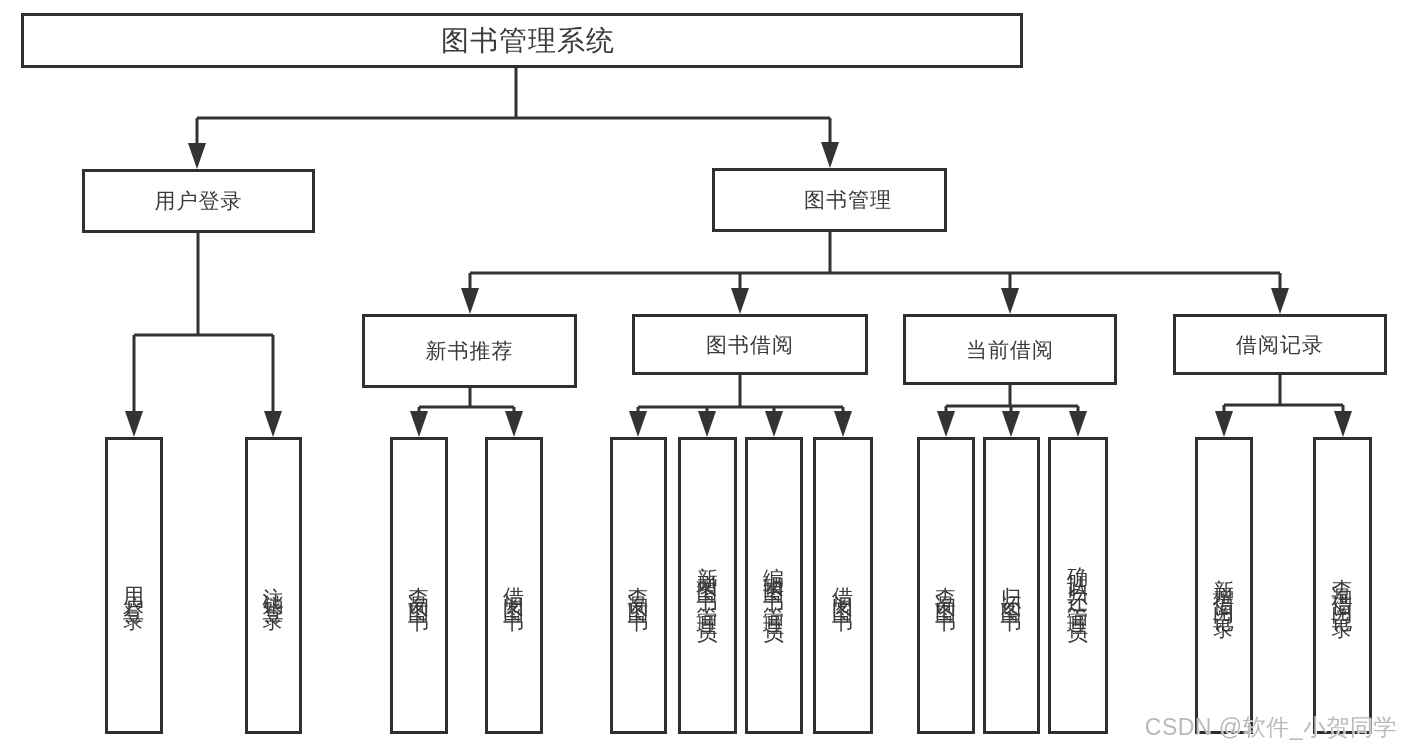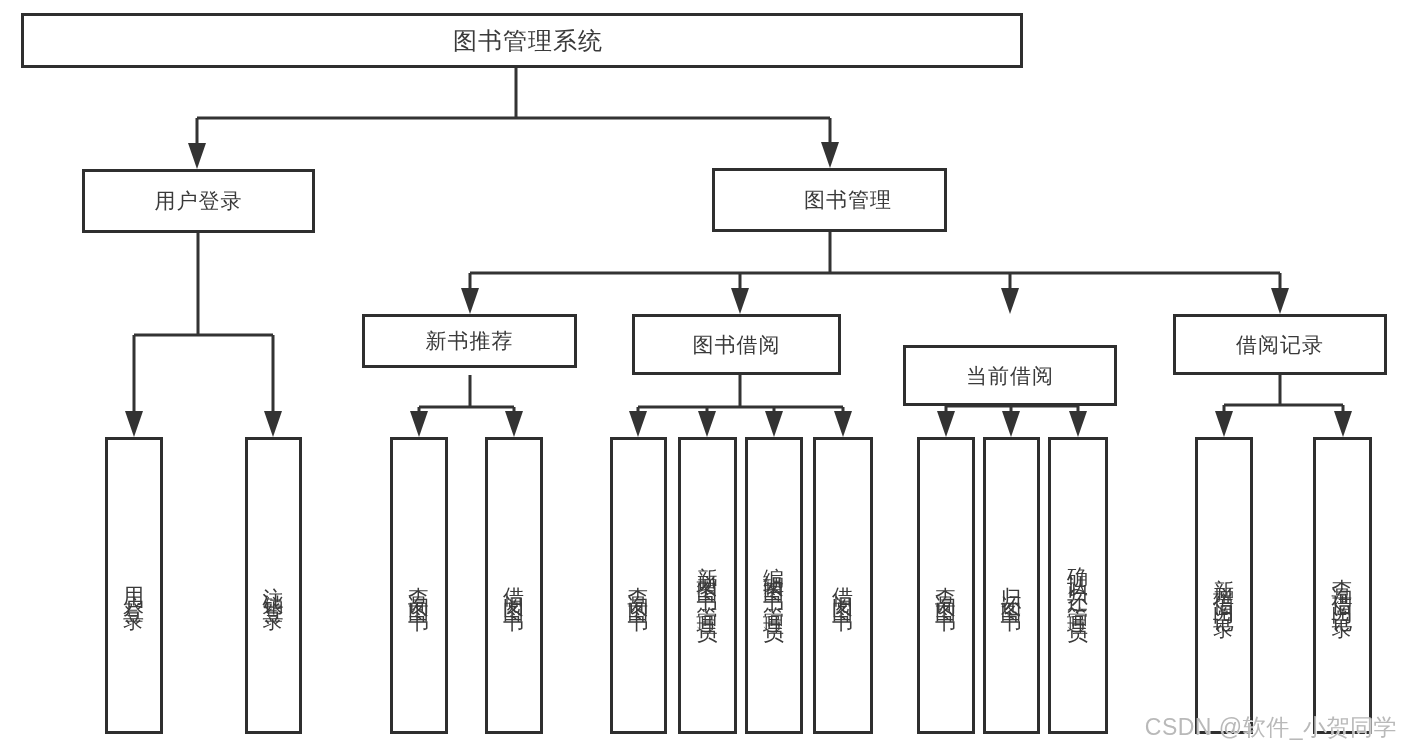--- a/index.html
+++ b/index.html
@@ -27,21 +27,21 @@
     align-items: center;
     justify-content: center;
     z-index: 2;
   }
   .hbox {
     font-size: 21px;
     letter-spacing: 1px;
     white-space: nowrap;
   }
   .root-box {
-    font-size: 24px;
+    font-size: 28px;
     padding-left: 12px;
   }
   .vbox {
     writing-mode: vertical-rl;
     text-orientation: mixed;
     font-size: 21px;
     letter-spacing: 8px;
     line-height: 1;
   }
   #watermark {
@@ -92,23 +92,23 @@
       <polygon points="1215,411 1233,411 1224,437"></polygon>
       <polygon points="1334,411 1352,411 1343,437"></polygon>
     </g>
   </svg>
 
   <div class="node hbox root-box" style="left:21px; top:13px; width:1002px; height:55px;">图书管理系统</div>
 
   <div class="node hbox" style="left:82px; top:169px; width:233px; height:64px;">用户登录</div>
   <div class="node hbox" style="left:712px; top:168px; width:235px; height:64px;padding-left:37px;">图书管理</div>
 
-  <div class="node hbox" style="left:362px; top:314px; width:215px; height:54px;">新书推荐</div>
-  <div class="node hbox" style="left:632px; top:314px; width:209px; height:61px;">图书借阅</div>
-  <div class="node hbox" style="left:903px; top:314px; width:214px; height:61px;margin-top:31px;">当前借阅</div>
+  <div class="node hbox" style="left:362px; top:314px; width:215px; height:74px;">新书推荐</div>
+  <div class="node hbox" style="left:632px; top:314px; width:236px; height:61px;">图书借阅</div>
+  <div class="node hbox" style="left:903px; top:314px; width:214px; height:71px;">当前借阅</div>
   <div class="node hbox" style="left:1173px; top:314px; width:214px; height:61px;">借阅记录</div>
 
   <div class="node vbox" style="left:105px; top:437px; width:58px; height:297px;">用户登录</div>
   <div class="node vbox" style="left:245px; top:437px; width:57px; height:297px;">注销登录</div>
 
   <div class="node vbox" style="left:390px; top:437px; width:58px; height:297px;">查询图书</div>
   <div class="node vbox" style="left:485px; top:437px; width:58px; height:297px;">借阅图书</div>
 
   <div class="node vbox" style="left:610px; top:437px; width:57px; height:297px;">查询图书</div>
   <div class="node vbox" style="left:678px; top:437px; width:59px; height:297px;">新增图书（管理员）</div>

